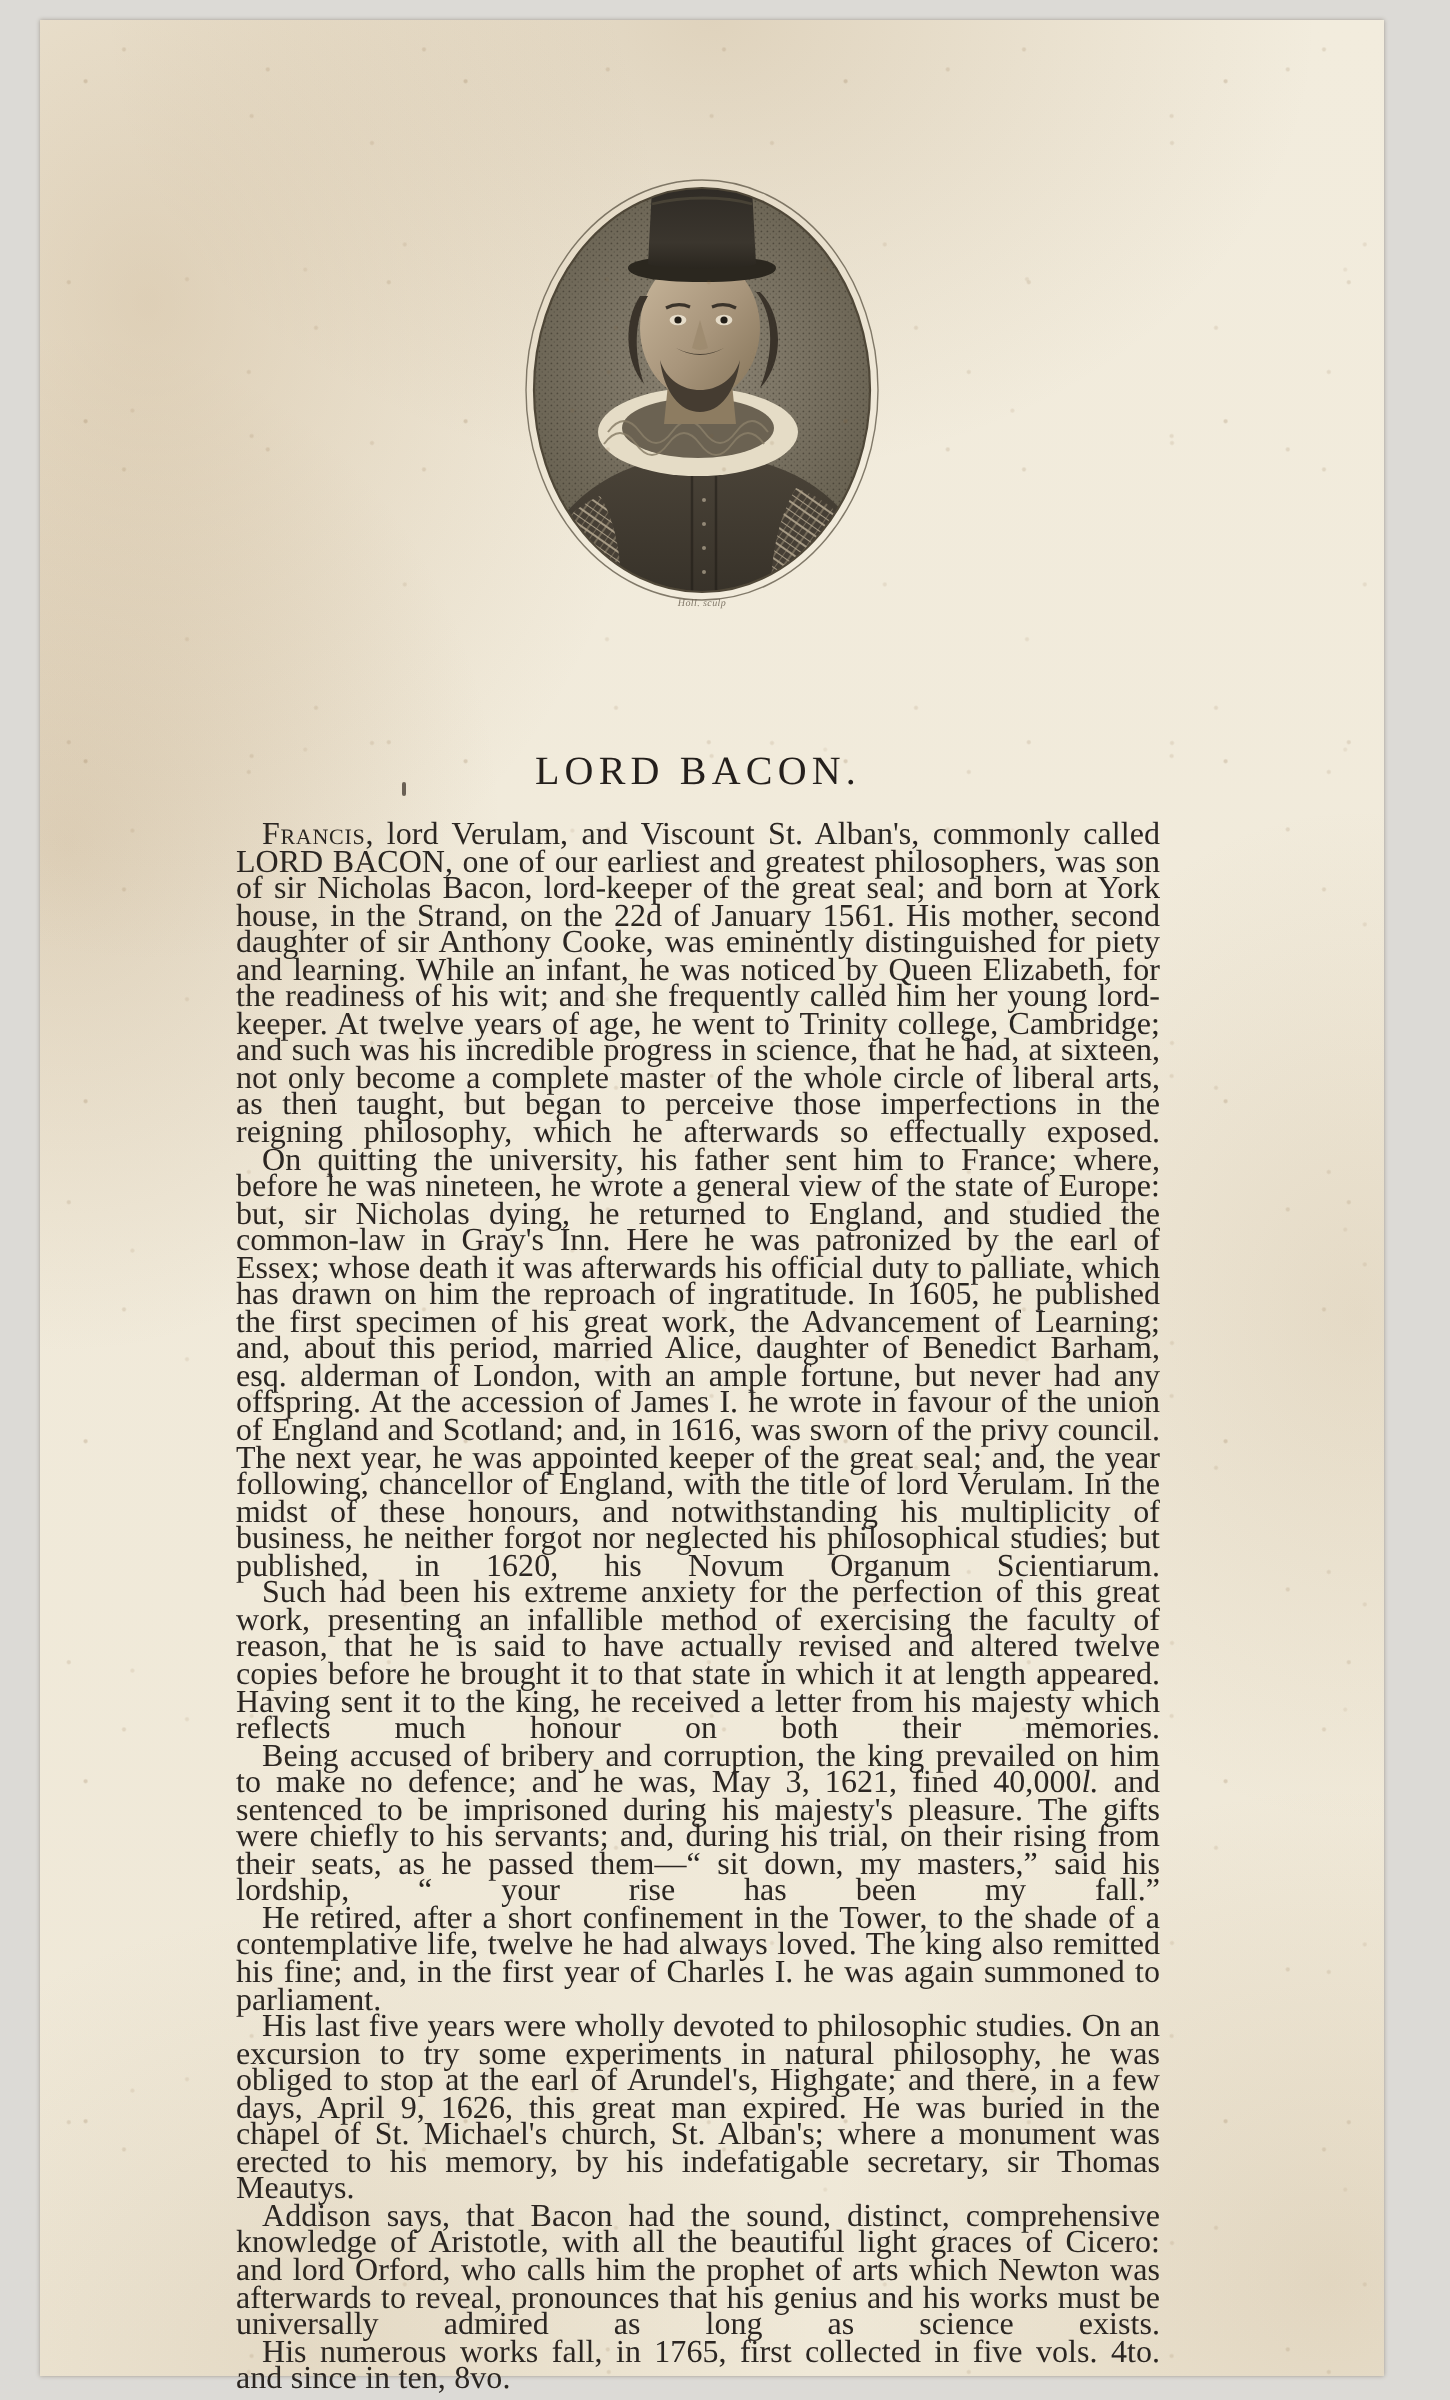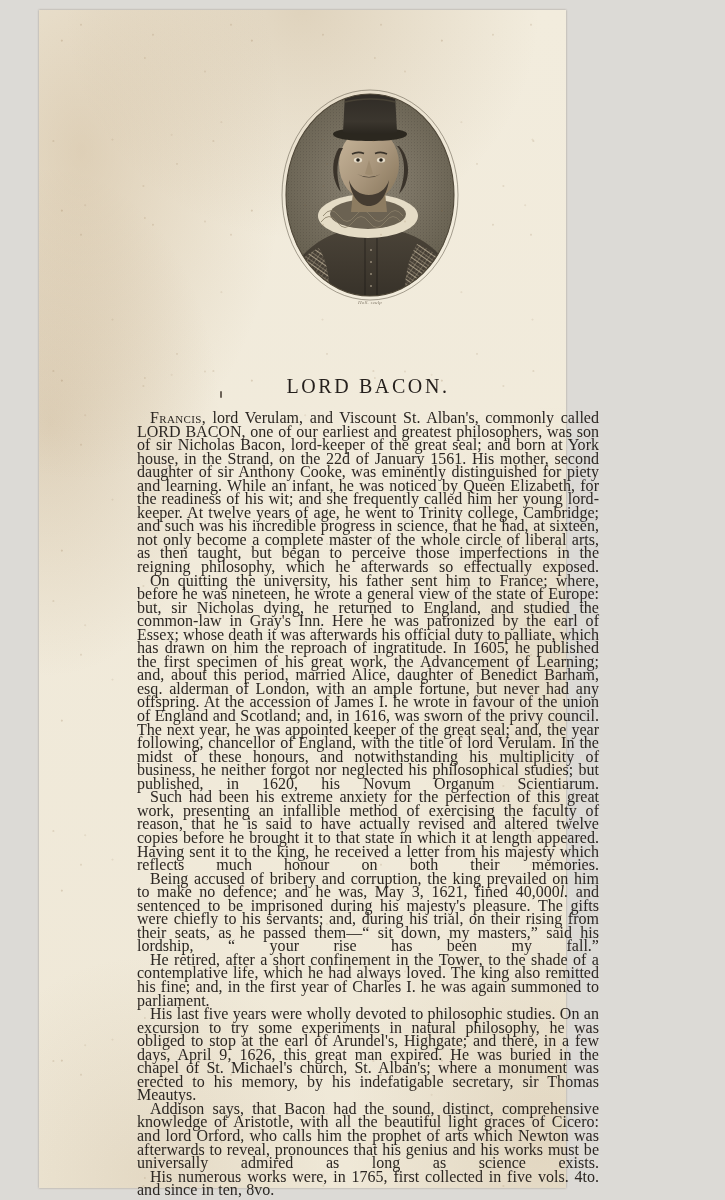--- a/index.html
+++ b/index.html
@@ -17,23 +17,23 @@
   #page-root {
     position: relative;
     width: 725px;
     height: 1200px;
     background: #dcdad6;
   }
 
   
   .sheet {
     position: absolute;
-    left: 39px;
+    left: 20px;
     top: 10px;
-    width: 527px;
+    width: 672px;
     height: 1178px;
     background:
       radial-gradient(ellipse 55% 40% at 8% 12%, rgba(176,142,96,0.30), rgba(176,142,96,0) 70%),
       radial-gradient(ellipse 45% 30% at 2% 35%, rgba(168,134,90,0.26), rgba(168,134,90,0) 72%),
       radial-gradient(ellipse 60% 26% at 50% 0%, rgba(170,140,98,0.26), rgba(170,140,98,0) 75%),
       radial-gradient(ellipse 40% 30% at 98% 55%, rgba(170,140,98,0.17), rgba(170,140,98,0) 72%),
       radial-gradient(ellipse 50% 28% at 96% 96%, rgba(172,142,100,0.20), rgba(172,142,100,0) 75%),
       radial-gradient(ellipse 50% 25% at 20% 99%, rgba(170,140,98,0.16), rgba(170,140,98,0) 75%),
       linear-gradient(#f2ecdd, #efe8d7);
     box-shadow: 0 0 2px rgba(90,75,55,0.45);
@@ -243,23 +243,23 @@
       <h1 class="doc-title">LORD BACON.</h1>
 
       <p class="para"><span class="sc">Francis</span><span>, lord Verulam, and Viscount St. Alban's, commonly called LORD BACON, one of our earliest and greatest philosophers, was son of sir Nicholas Bacon, lord-keeper of the great seal; and born at York house, in the Strand, on the 22d of January 1561. His mother, second daughter of sir Anthony Cooke, was eminently distinguished for piety and learning. While an infant, he was noticed by Queen Elizabeth, for the readiness of his wit; and she frequently called him her young lord-keeper. At twelve years of age, he went to Trinity college, Cambridge; and such was his incredible progress in science, that he had, at sixteen, not only become a complete master of the whole circle of liberal arts, as then taught, but began to perceive those imperfections in the reigning philosophy, which he afterwards so effectually exposed.</span></p>
 
       <p class="para">On quitting the university, his father sent him to France; where, before he was nineteen, he wrote a general view of the state of Europe: but, sir Nicholas dying, he returned to England, and studied the common-law in Gray's Inn. Here he was patronized by the earl of Essex; whose death it was afterwards his official duty to palliate, which has drawn on him the reproach of ingratitude. In 1605, he published the first specimen of his great work, the Advancement of Learning; and, about this period, married Alice, daughter of Benedict Barham, esq. alderman of London, with an ample fortune, but never had any offspring. At the accession of James I. he wrote in favour of the union of England and Scotland; and, in 1616, was sworn of the privy council. The next year, he was appointed keeper of the great seal; and, the year following, chancellor of England, with the title of lord Verulam. In the midst of these honours, and notwithstanding his multiplicity of business, he neither forgot nor neglected his philosophical studies; but published, in 1620, his Novum Organum Scientiarum.</p>
 
       <p class="para">Such had been his extreme anxiety for the perfection of this great work, presenting an infallible method of exercising the faculty of reason, that he is said to have actually revised and altered twelve copies before he brought it to that state in which it at length appeared. Having sent it to the king, he received a letter from his majesty which reflects much honour on both their memories.</p>
 
       <p class="para"><span>Being accused of bribery and corruption, the king prevailed on him to make no defence; and he was, May 3, 1621, fined 40,000</span><span class="pound">l.</span><span> and sentenced to be imprisoned during his majesty's pleasure. The gifts were chiefly to his servants; and, during his trial, on their rising from their seats, as he passed them—“ sit down, my masters,” said his lordship, “ your rise has been my fall.”</span></p>
 
-      <p class="para">He retired, after a short confinement in the Tower, to the shade of a contemplative life, which he had always loved. The king also remitted his fine; and, in the first year of Charles I. he was again summoned to parliament.</p>
+      <p class="para">He retired, after a short confinement in the Tower, to the shade of a contemplative life, twelve he had always loved. The king also remitted his fine; and, in the first year of Charles I. he was again summoned to parliament.</p>
 
       <p class="para">His last five years were wholly devoted to philosophic studies. On an excursion to try some experiments in natural philosophy, he was obliged to stop at the earl of Arundel's, Highgate; and there, in a few days, April 9, 1626, this great man expired. He was buried in the chapel of St. Michael's church, St. Alban's; where a monument was erected to his memory, by his indefatigable secretary, sir Thomas Meautys.</p>
 
       <p class="para">Addison says, that Bacon had the sound, distinct, comprehensive knowledge of Aristotle, with all the beautiful light graces of Cicero: and lord Orford, who calls him the prophet of arts which Newton was afterwards to reveal, pronounces that his genius and his works must be universally admired as long as science exists.</p>
 
-      <p class="para last-ragged">His numerous works were, in 1765, first collected in five vols. 4to. and since in ten, 8vo.</p>
+      <p class="para last-ragged">His numerous works fall, in 1765, first collected in five vols. 4to. and since in ten, 8vo.</p>
 
     </div>
   </div>
 </div>
 
 </body></html>

